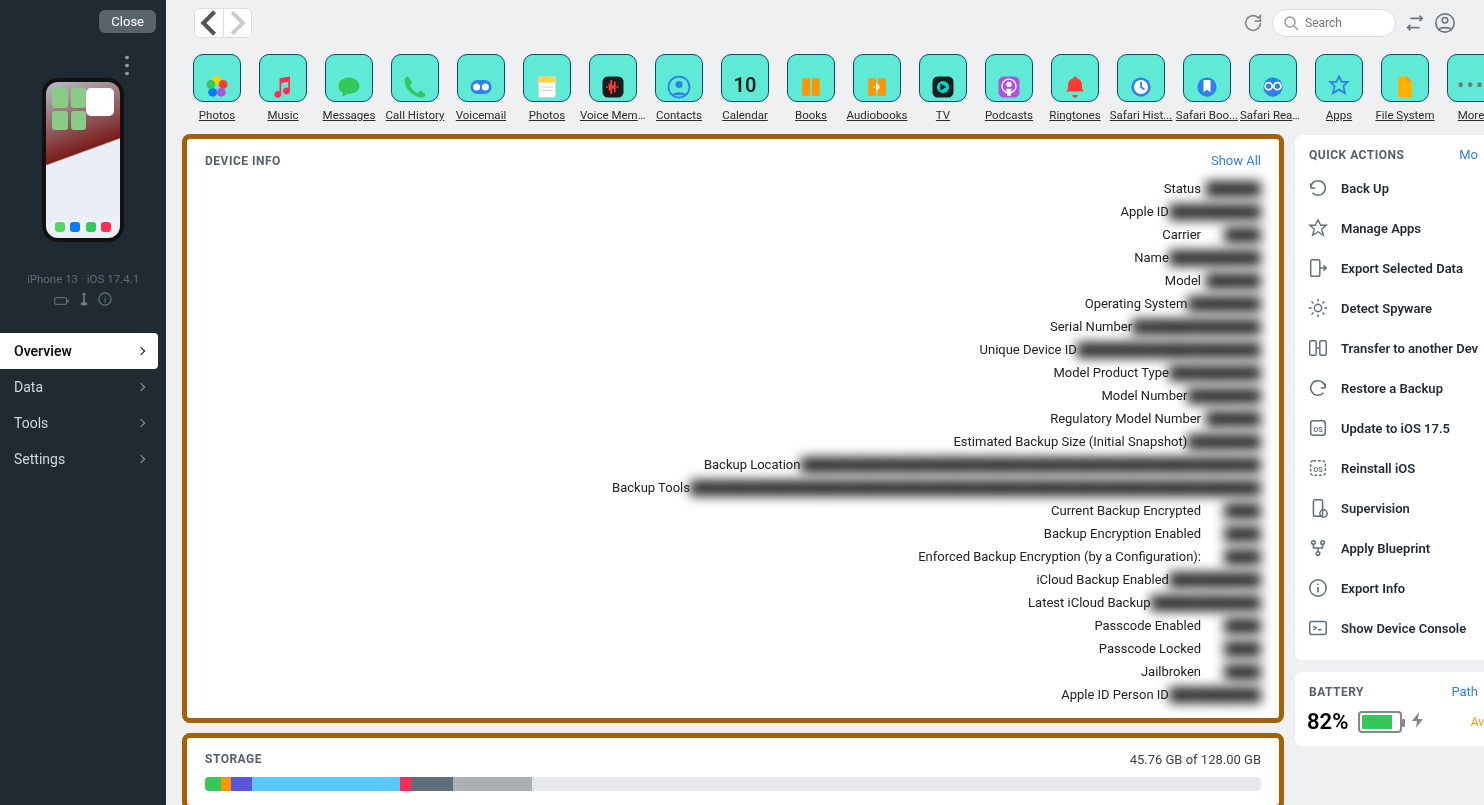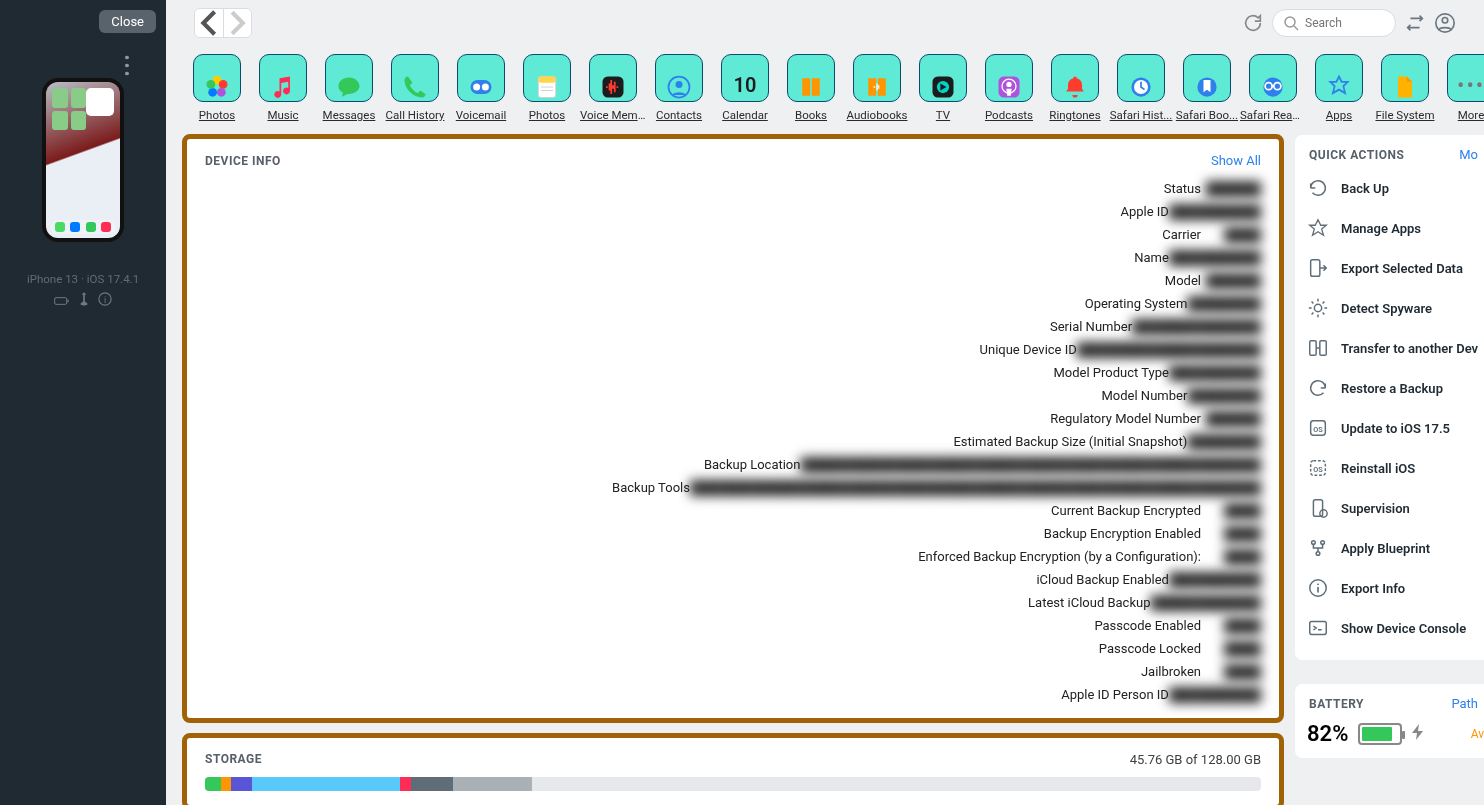--- a/index.html
+++ b/index.html
@@ -63,21 +63,21 @@
   .info-row { display:flex; justify-content:flex-end; font-size:13px; color:#222; height:20px; align-items:center; }
   .info-row .val { color:#222; filter:blur(6px); user-select:none; min-width:60px; text-align:right; }
 
   
   .storage-head { display:flex; justify-content:space-between; font-size:13px; }
   .storage-bar { height:14px; border-radius:4px; background:#e6e8eb; margin-top:10px; display:flex; overflow:hidden; }
   .seg { height:100%; }
   .seg.photos{background:#34c759;} .seg.books{background:#ff9500; width:1%;} .seg.apps{background:#5856d6;} .seg.docs{background:#5ac8fa;} .seg.logs{background:#ff2d55; width:1%;} .seg.os{background:#5f6d78;} .seg.other{background:#a9b0b6;}
 
   
-  .right-col { width:190px; flex:0 0 190px; display:flex; flex-direction:column; gap:22px; padding-right:0; }
+  .right-col { width:190px; flex:0 0 190px; display:flex; flex-direction:column; gap:10px; padding-right:0; }
   .qa-card { background:#fff; border-radius:8px 0 0 8px; border:1px solid #edeff2; border-right:none; padding:12px 0 12px 12px; }
   .qa-head { display:flex; justify-content:space-between; align-items:center; padding:0 6px 6px 2px; }
   .qa-list { display:flex; flex-direction:column; }
   .qa-item { height:40px; display:flex; align-items:center; gap:12px; font-size:13px; font-weight:600; color:#1f2a33; cursor:pointer; white-space:nowrap; }
   .qa-icon { width:22px; height:22px; color:#5f6d78; display:flex; align-items:center; justify-content:center; flex:0 0 22px; }
 
   .battery-card .pct { font-size:22px; font-weight:600; }
   .battery-row { display:flex; align-items:center; gap:10px; margin-top:4px; }
   .batt-shell { width:44px; height:22px; border:2px solid #888; border-radius:4px; position:relative; padding:2px; }
   .batt-shell::after { content:''; position:absolute; right:-5px; top:6px; width:3px; height:8px; background:#888; border-radius:1px; }
@@ -124,20 +124,38 @@
             <path d="M6 0 L3 3h2v8l-3 2v2l4 1 4-1v-2l-3-2V3h2z" fill="currentColor"></path>
           </svg>
         </span>
       <span>
           <svg viewBox="0 0 16 16" width="14" height="14">
             <circle cx="8" cy="8" r="7" fill="none" stroke="currentColor" stroke-width="1.3"></circle>
             <text x="8" y="12" text-anchor="middle" font-size="10" fill="currentColor">i</text>
           </svg>
         </span>
     </div>
+    <nav class="nav">
+      <div class="nav-item active">
+          <span>Overview</span>
+          <span class="chev"></span>
+        </div>
+      <div class="nav-item">
+          <span>Data</span>
+          <span class="chev"></span>
+        </div>
+      <div class="nav-item">
+          <span>Tools</span>
+          <span class="chev"></span>
+        </div>
+      <div class="nav-item">
+          <span>Settings</span>
+          <span class="chev"></span>
+        </div>
+    </nav>
   </aside>
 
   <div class="main">
 
     <div class="top-row">
       <div class="histbtns">
         <button>
             <svg viewBox="0 0 10 10">
               <path d="M7 1 L3 5 L7 9" fill="none" stroke="#555" stroke-width="1.5"></path>
             </svg>

